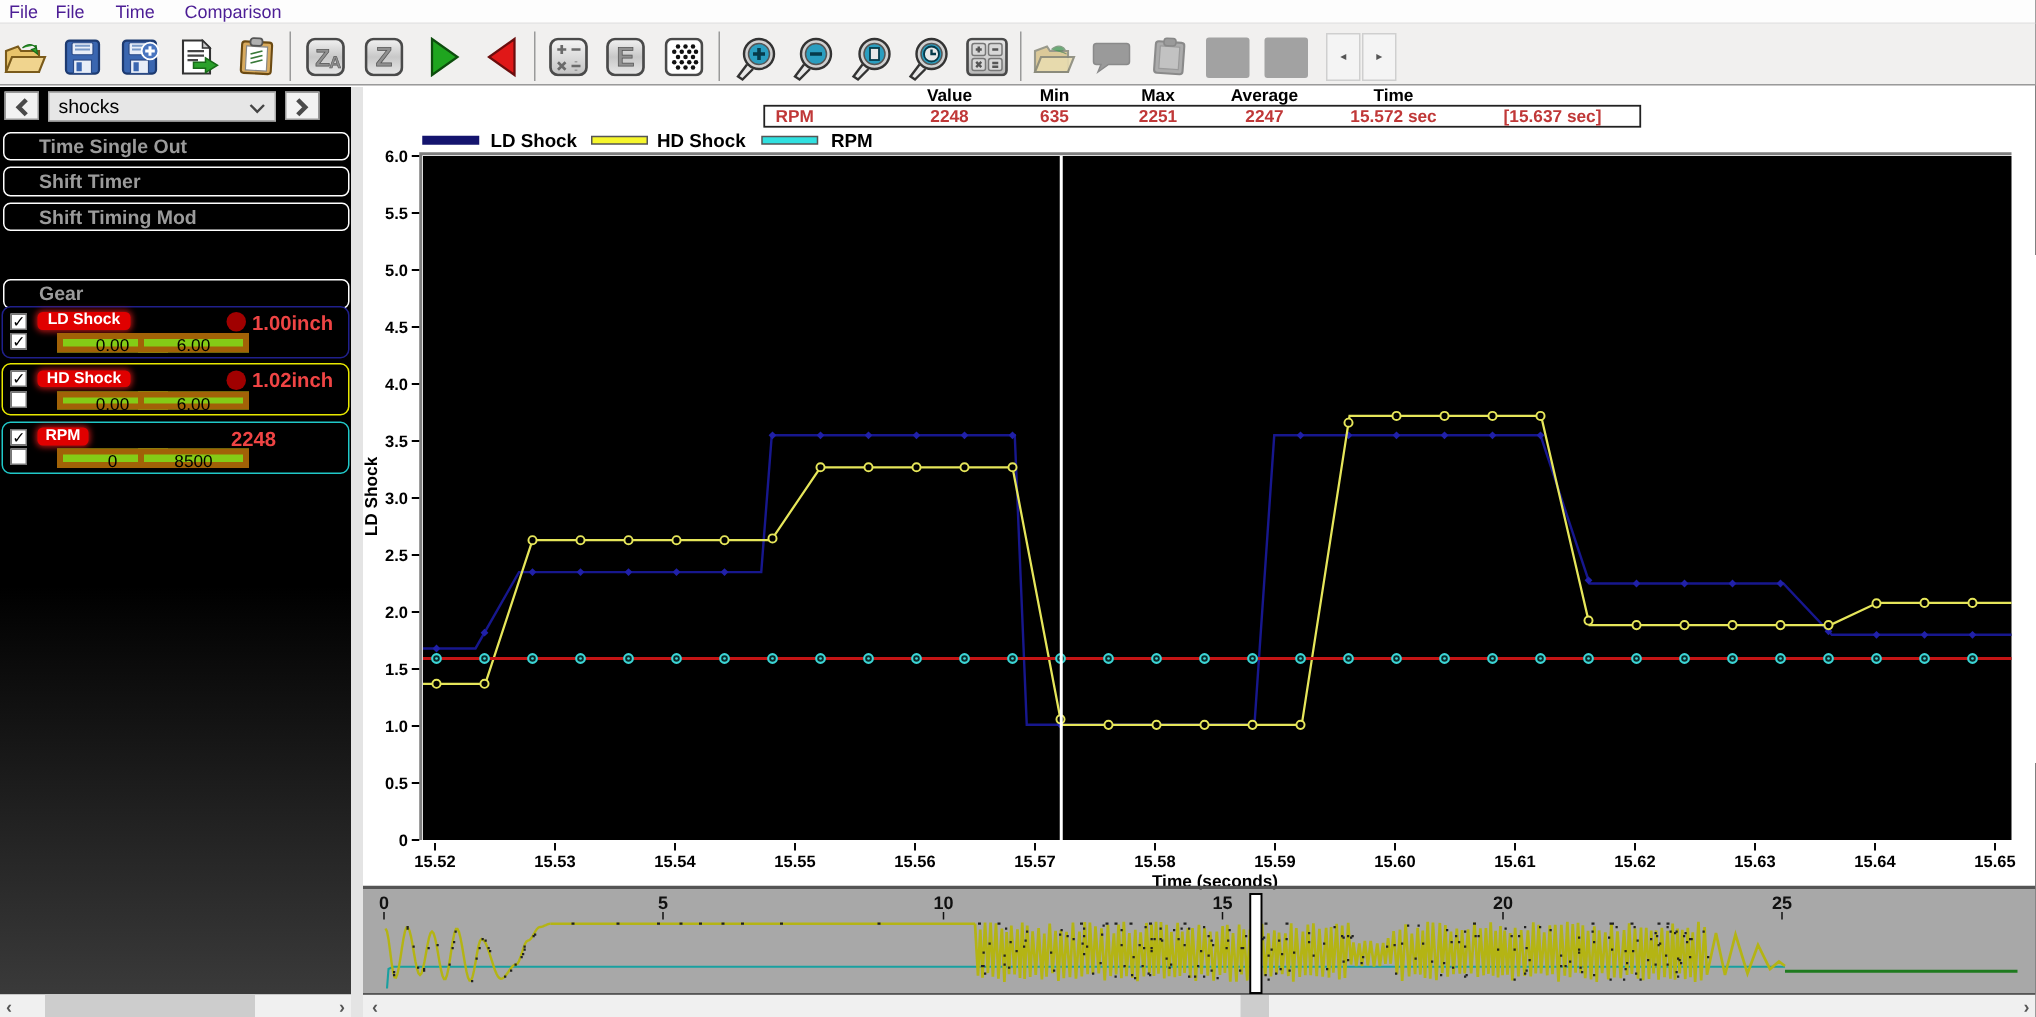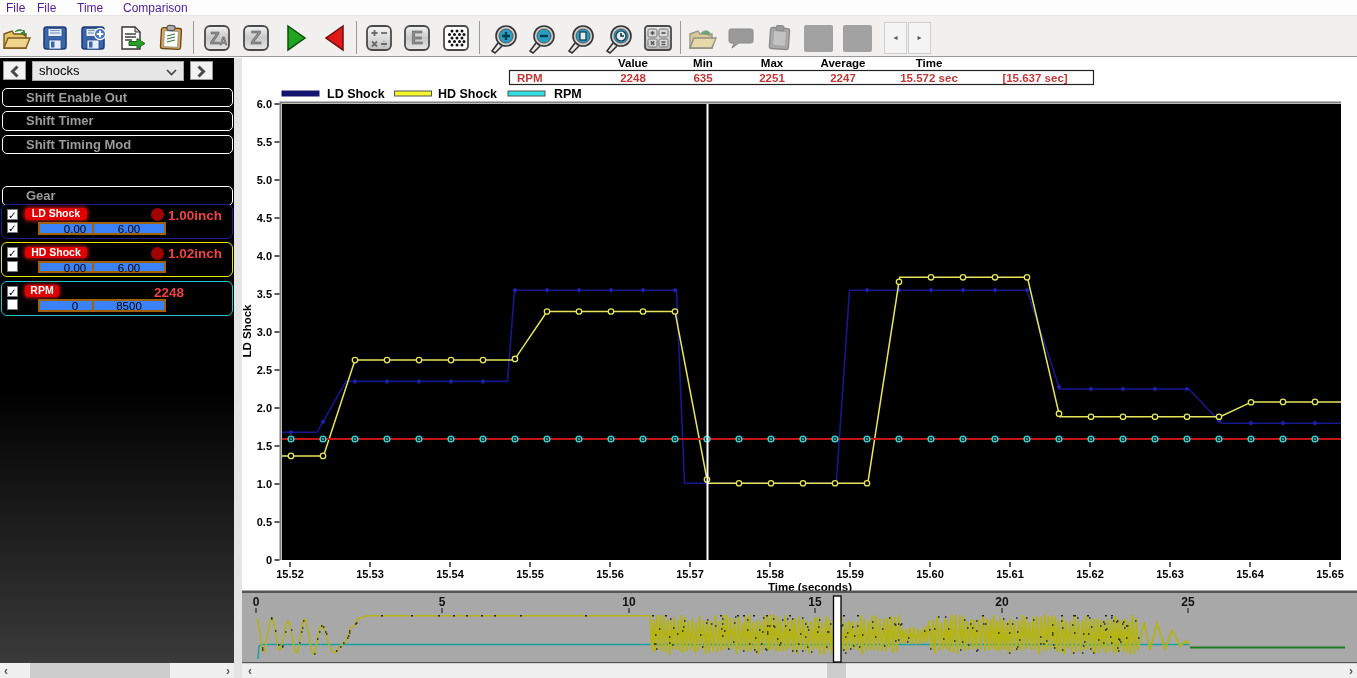--- a/index.html
+++ b/index.html
@@ -10,21 +10,21 @@
 .navbtn { position:absolute; width:23px; height:19px; background:#f2f2f2; border:1px solid #999; text-align:center; top:3px; }
 #dropdown { position:absolute; left:32px; top:3px; width:152px; height:20px; background:#e6e6e6; border:1px solid #aaa; font-size:13px; color:#000; padding-left:6px; line-height:18px; }
 .pbtn { position:absolute; left:2px; width:231px; height:19.5px; background:#000; border:1.4px solid #fff; border-radius:5px; color:#9b9b9b; font-weight:bold; font-size:13px; padding-left:23px; line-height:17.5px; }
 .chan { position:absolute; left:1px; width:232px; height:35px; background:#000; border:1.6px solid; border-radius:6px; }
 .crow1 { position:absolute; left:0; top:4px; width:100%; height:11px; }
 .crow2 { position:absolute; left:0; top:17.5px; width:100%; height:13px; }
 .chk { position:absolute; left:5px; width:11px; height:11px; background:#fff; border:1px solid #777; color:#000; font-size:10.5px; line-height:10px; text-align:center; }
 .rlab { position:absolute; left:23px; top:-0.5px; height:11.5px; background:#e00000; border-radius:3.5px; color:#fff; font-weight:bold; font-size:10.5px; text-align:center; line-height:11px; box-shadow:0 0 4px 1px rgba(255,30,30,.75); }
 .redcirc { position:absolute; left:149px; top:-0.5px; width:13px; height:13px; border-radius:50%; background:#a00000; }
 .cval { position:absolute; top:-1px; color:#ef4444; font-weight:bold; font-size:13.5px; }
-.inp { position:absolute; top:0; width:74px; height:12.5px; background:#3b82f6; border:2px solid #a16207; color:#000; font-size:11.5px; text-align:center; line-height:11px; }
+.inp { position:absolute; top:0; width:74px; height:12.5px; background:#84cc16; border:4px solid #a16207; color:#000; font-size:11.5px; text-align:center; line-height:11px; }
 .crow2 .inp:nth-of-type(2) { left:36px; }
 .crow2 .inp:nth-of-type(3) { left:90px; }
 .sb { position:absolute; background:#f0f0f0; }
 .sb .arr { position:absolute; color:#555; font-size:12px; font-weight:bold; top:1px; }
 .thumb { position:absolute; top:0; height:100%; background:#cdcdcd; }
 .arrbtn { position:absolute; top:6px; width:23px; height:32px; background:#f4f4f4; border:1px solid #cfcfcf; color:#555; font-size:8px; text-align:center; line-height:30px; }
 </style></head><body>
 <div id="menubar">
     <span style="left:6px">File</span>
     <span style="left:37px">File</span>
@@ -217,21 +217,21 @@
 <div id="leftpanel">
 <div class="navbtn" style="left:3px"><svg width="9" height="13" viewBox="0 0 9 13" style="margin-top:3px">
         <path d="M7.5 1.5 L2.5 6.5 L7.5 11.5" fill="none" stroke="#4a4a4a" stroke-width="3"></path>
       </svg></div>
 <div id="dropdown">shocks<svg width="11" height="7" viewBox="0 0 11 7" style="position:absolute;right:6px;top:7px">
         <path d="M1 1 L5.5 5.5 L10 1" fill="none" stroke="#444" stroke-width="1.6"></path>
       </svg></div>
 <div class="navbtn" style="left:190px"><svg width="9" height="13" viewBox="0 0 9 13" style="margin-top:3px">
         <path d="M1.5 1.5 L6.5 6.5 L1.5 11.5" fill="none" stroke="#4a4a4a" stroke-width="3"></path>
       </svg></div>
-<div class="pbtn" style="top:29.5px">Shift Enable Out</div>
+<div class="pbtn" style="top:29.5px">Time Single Out</div>
 <div class="pbtn" style="top:53.2px">Shift Timer</div>
 <div class="pbtn" style="top:76.9px">Shift Timing Mod</div>
 <div class="pbtn" style="top:128px">Gear</div>
 
 <div class="chan" style="top:145.5px;border-color:#20208c">
 <div class="crow1">
         <span class="chk">✓</span>
         <span class="rlab" style="width:62px">LD Shock</span>
         <div class="redcirc"></div>
         <span class="cval" style="left:166px">1.00inch</span>

